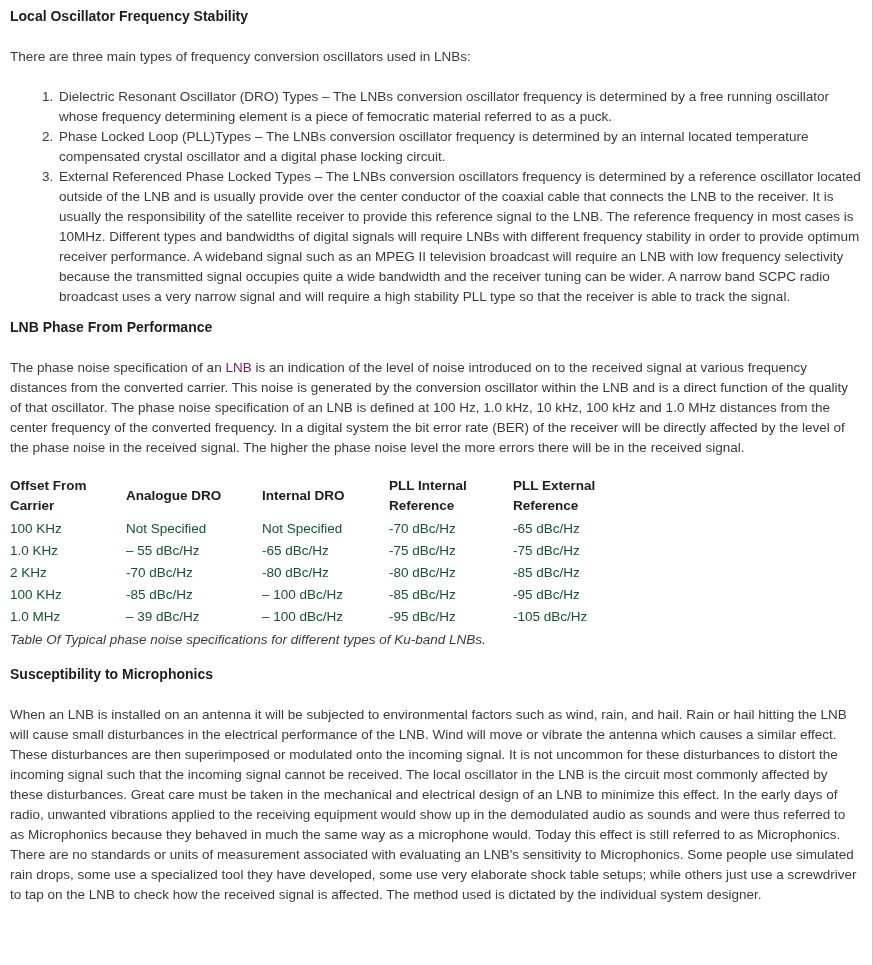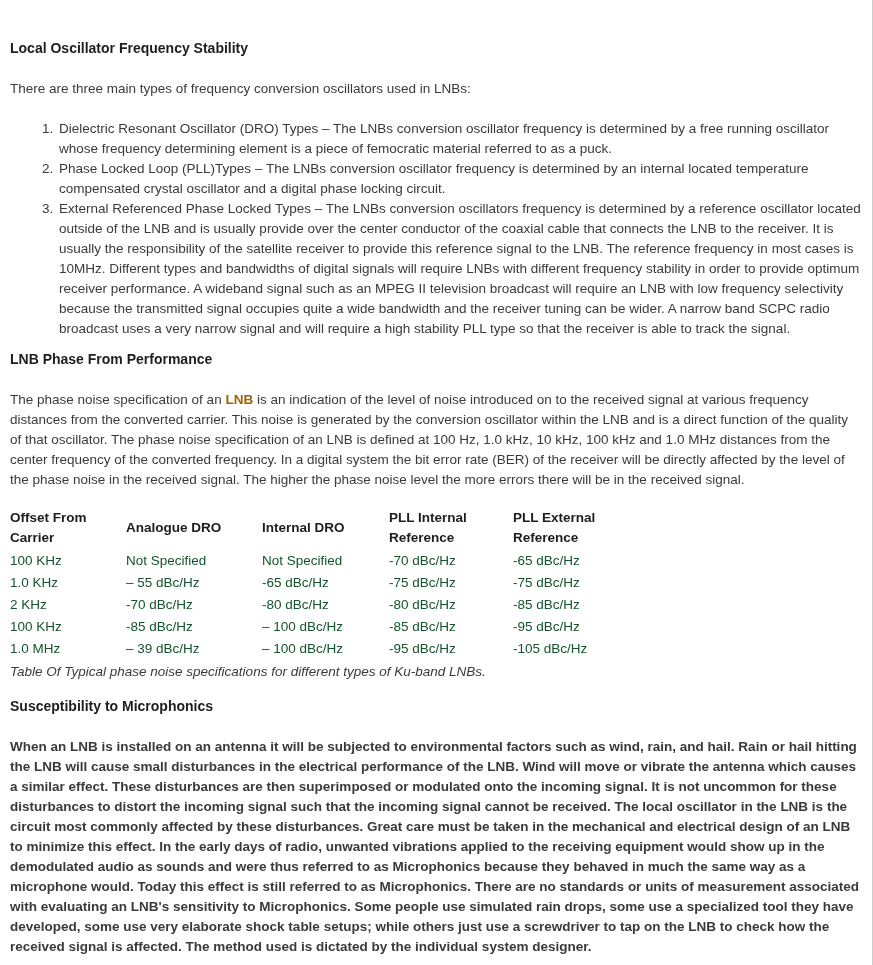--- a/index.html
+++ b/index.html
@@ -11,22 +11,21 @@
     width: 873px;
     height: 965px;
     position: relative;
     font-family: "Liberation Sans", "DejaVu Sans", sans-serif;
     font-size: 13.5px;
     line-height: 20px;
     color: #3a3a3a;
     overflow: hidden;
   }
   .page {
-    padding: 24px 12px 0 10px;
-    margin-top: 16px;
+    padding: 8px 12px 0 10px;
   }
   .right-edge {
     position: absolute;
     top: 0;
     right: 0;
     width: 1px;
     height: 100%;
     background: #cccccc;
   }
   .section-heading {
@@ -44,24 +43,23 @@
   }
   ol.types-list {
     margin: 0 0 12px 0;
     padding: 0 0 0 47px;
   }
   ol.types-list li {
     margin: 0;
     padding: 0 0 0 2px;
   }
   a.inline-link {
-    color: #a16207;
+    color: #701a75;
     text-decoration: none;
     cursor: pointer;
-    font-weight: bold;
   }
   table.spec-table {
     border-collapse: collapse;
     table-layout: fixed;
     margin: 0;
   }
   table.spec-table th,
   table.spec-table td {
     text-align: left;
     vertical-align: middle;
@@ -83,21 +81,20 @@
   .col-analogue { width: 136px; }
   .col-digital  { width: 127px; }
   .col-pll-int  { width: 124px; }
   .col-pll-ext  { width: 130px; }
   .table-caption {
     font-style: italic;
     margin: 2px 0 16px 0;
   }
   .para-micro {
     margin: 0;
-    font-weight: bold;
   }
 </style>
 </head>
 <body>
 
 <div class="page">
 
   <h3 class="section-heading">Local Oscillator Frequency Stability</h3>
 
   <p class="para">There are three main types of frequency conversion oscillators used in LNBs:</p>

